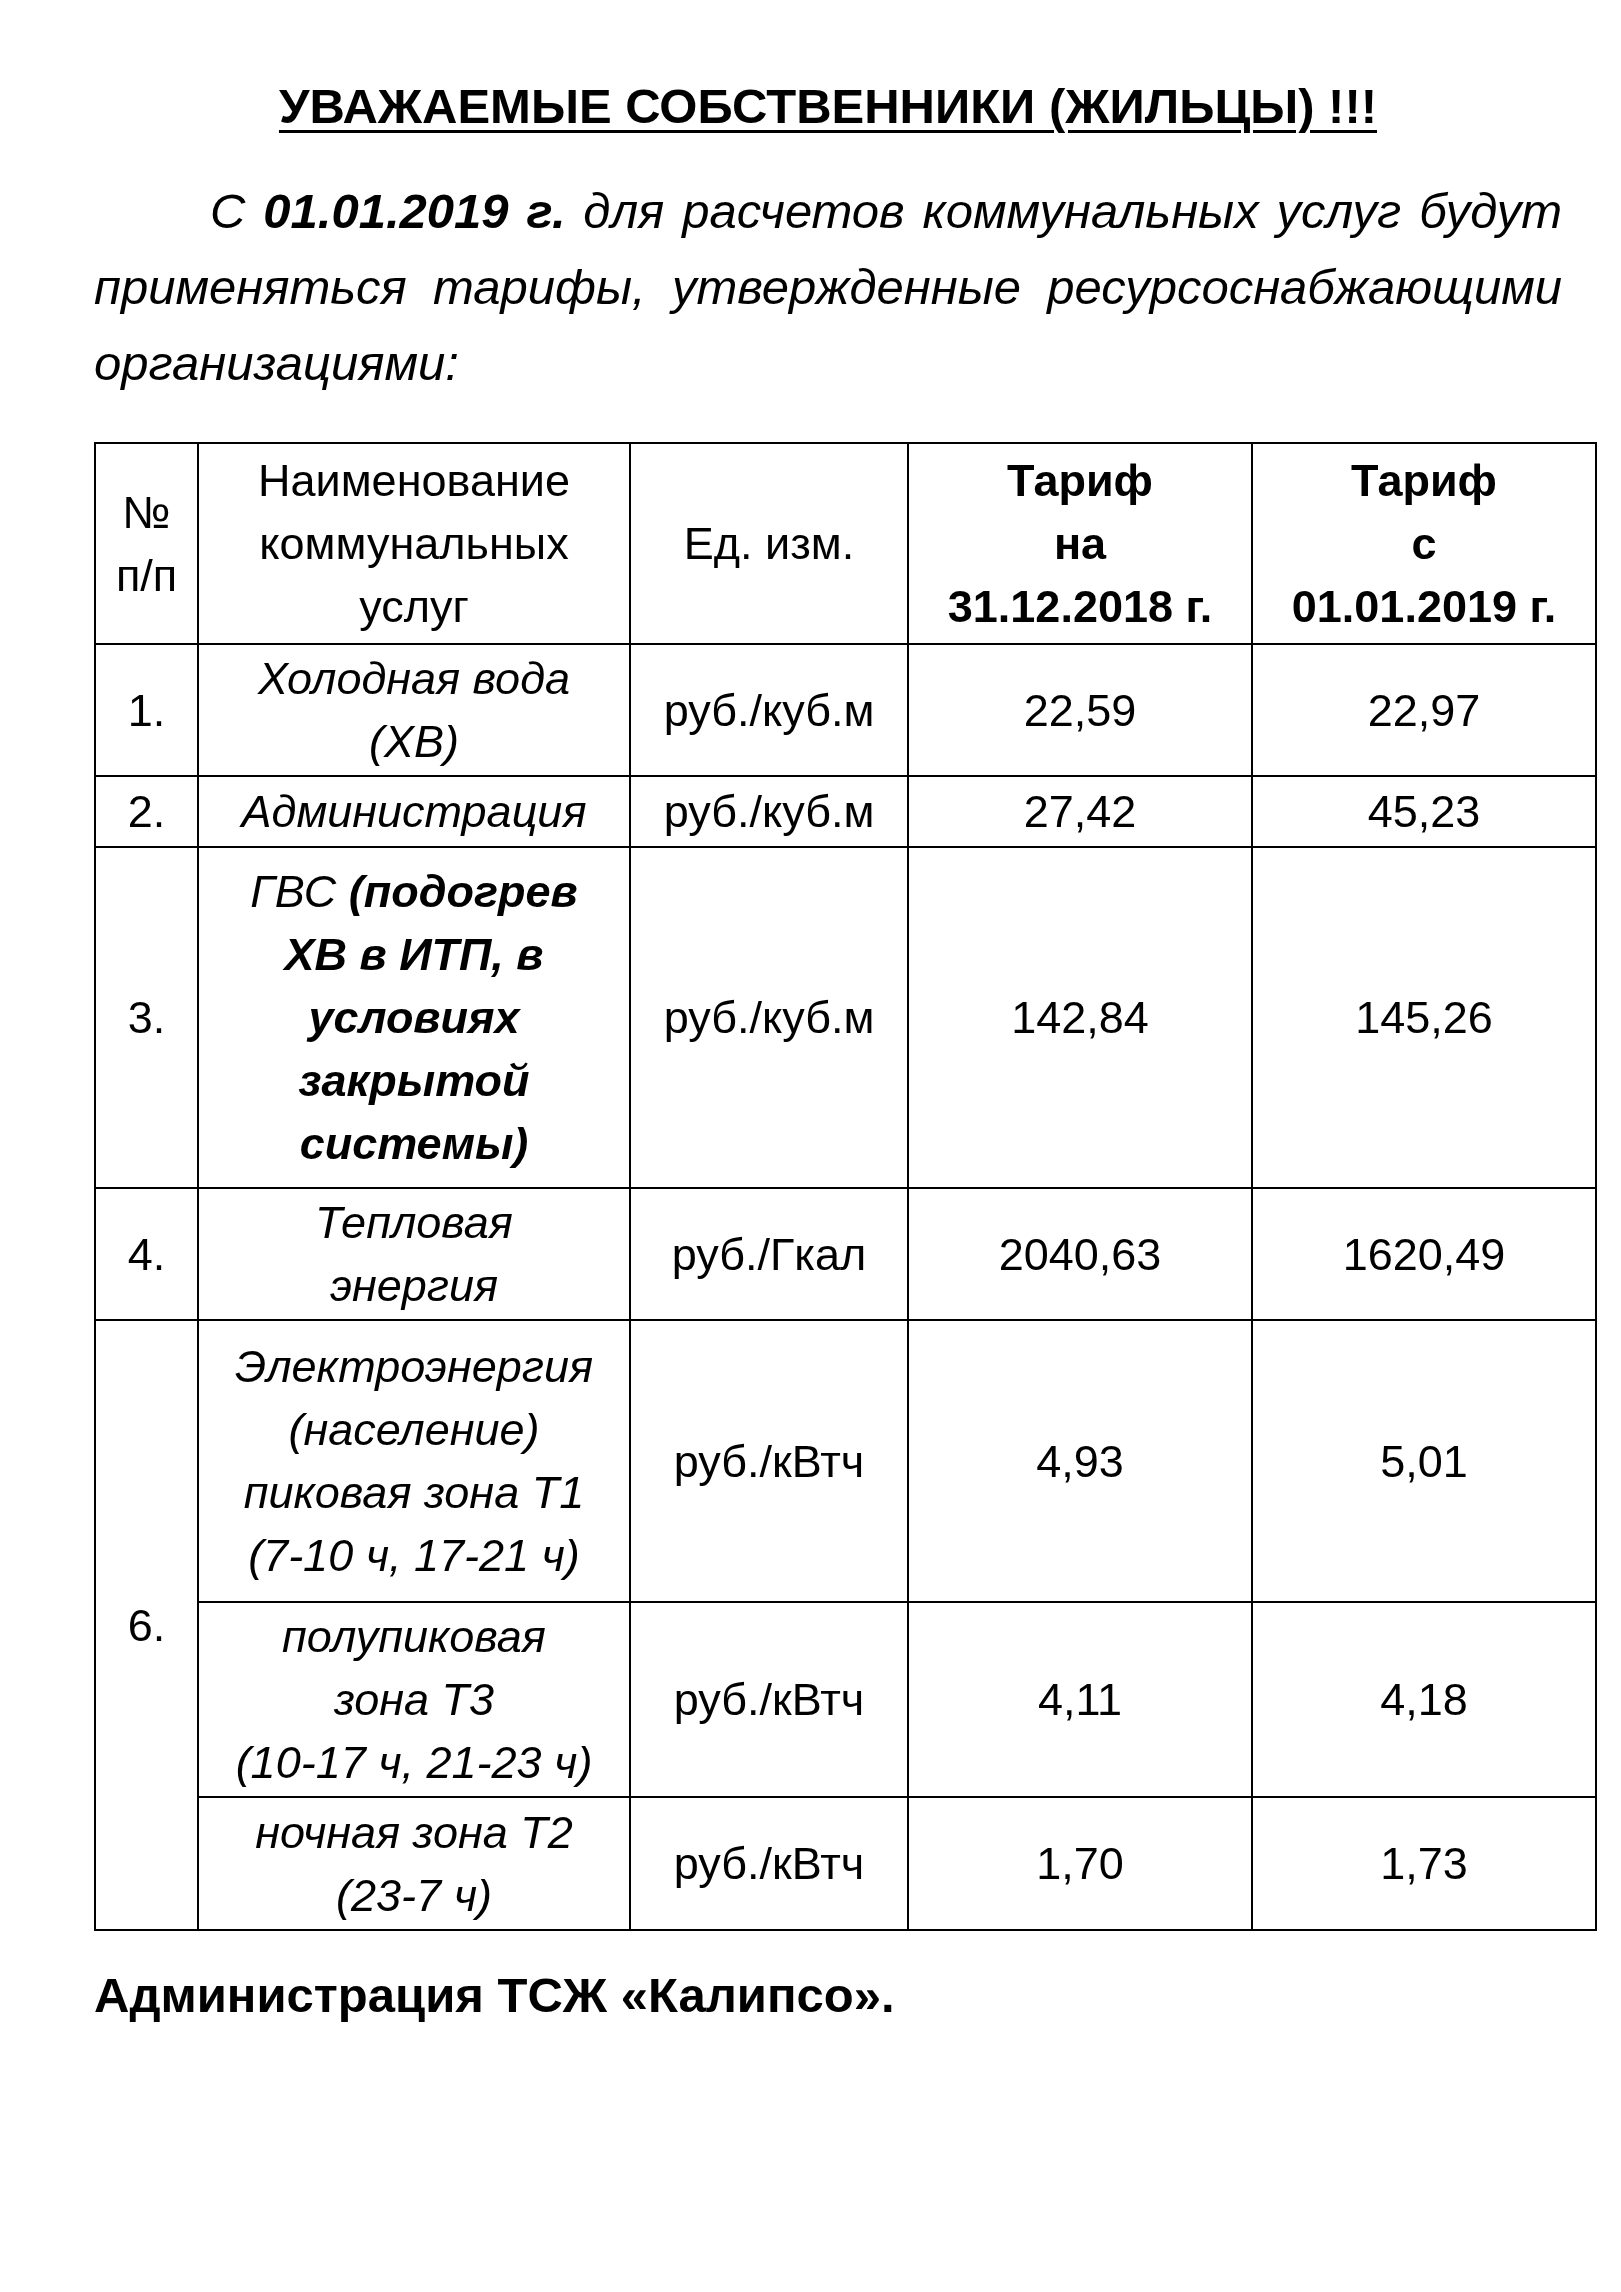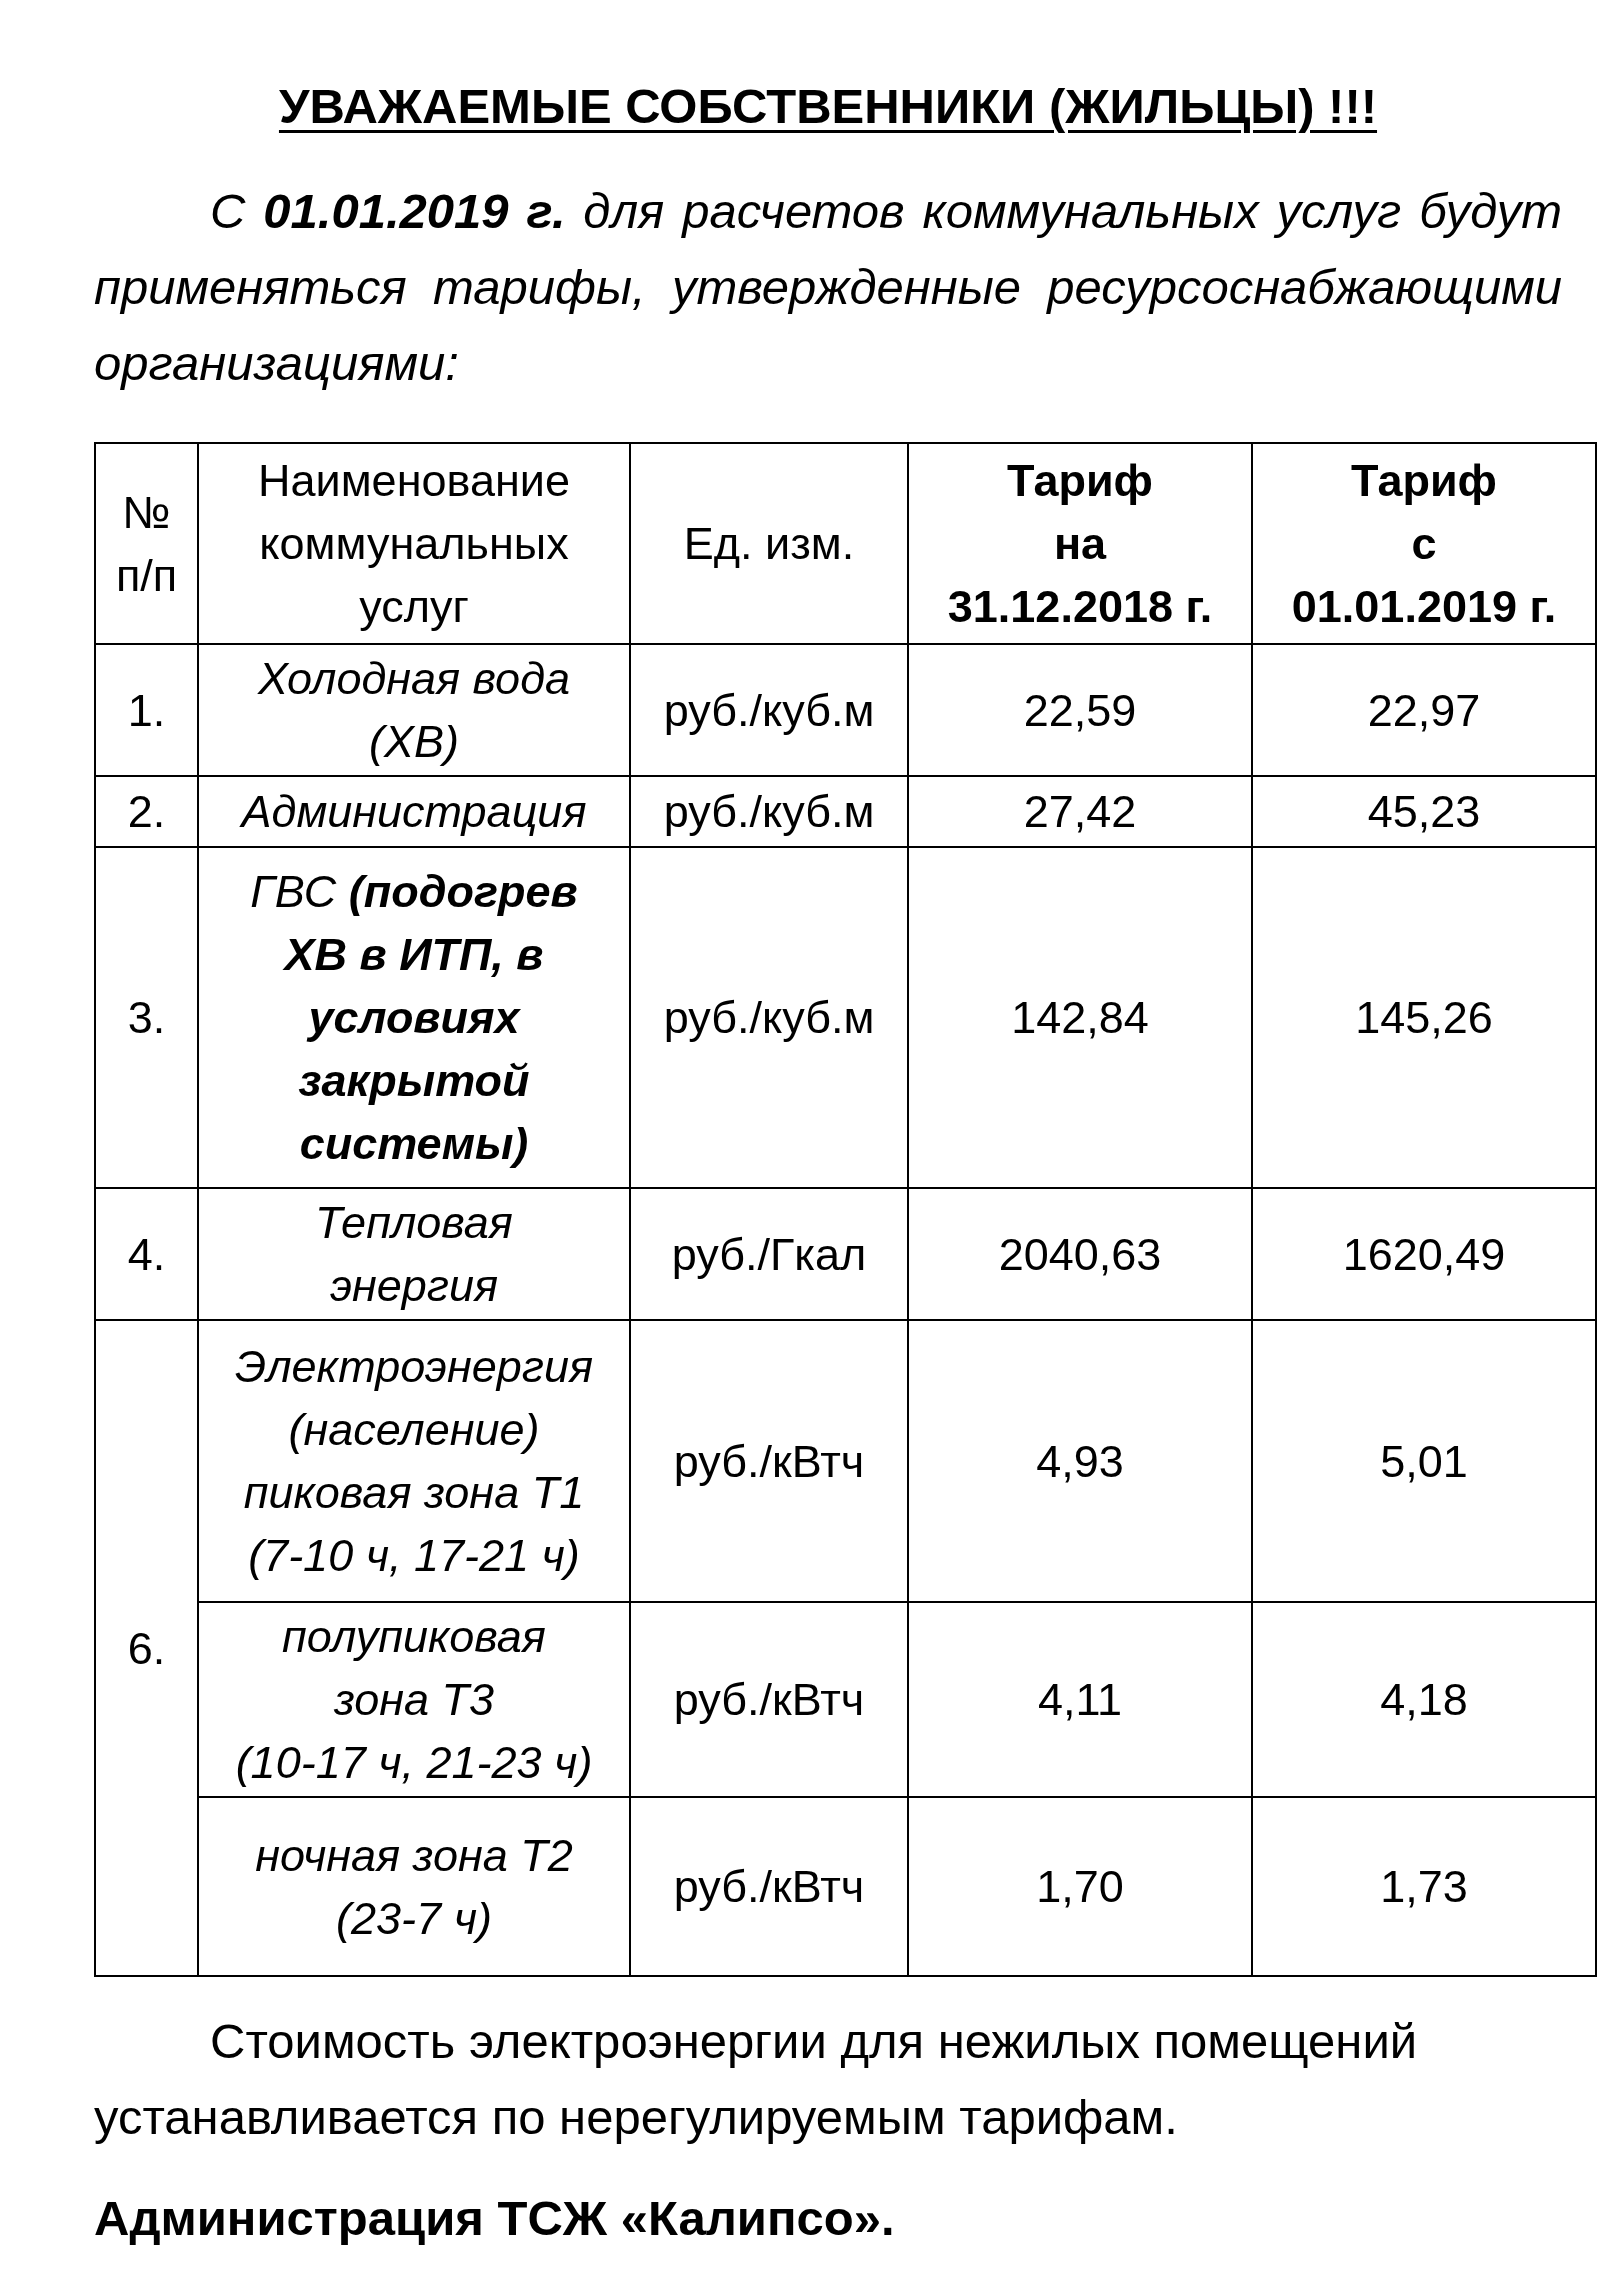--- a/index.html
+++ b/index.html
@@ -61,21 +61,21 @@
     padding: 3.9px 7.8px 3.9px 13.7px;
     font-style: italic;
   }
   tr.h-head { height: 201px; }
   tr.h-r1 { height: 132px; }
   tr.h-r2 { height: 71px; }
   tr.h-r3 { height: 341px; }
   tr.h-r4 { height: 124px; }
   tr.h-r6a { height: 282px; }
   tr.h-r6b { height: 184px; }
-  tr.h-r6c { height: 179px; }
+  tr.h-r6c { height: 133px; }
   .note {
     margin-top: 25.5px;
     font-size: 49px;
     line-height: 76px;
     text-align: left;
     text-indent: 116px;
   }
   .signature {
     margin-top: 25.5px;
     font-size: 49px;
@@ -173,18 +173,17 @@
       <tr class="h-r6c">
         <td class="service-cell pre">ночная зона Т2
 (23-7 ч)</td>
         <td>руб./кВтч</td>
         <td>1,70</td>
         <td>1,73</td>
       </tr>
     </tbody>
   </table>
 
-  <p class="note">Стоимость электроэнергии для нежилых помещений устанавливается по нерегулируемым тарифам.</p>
 
   <p class="signature">Администрация ТСЖ «Калипсо».</p>
 
 </div>
 
 
 </body></html>

